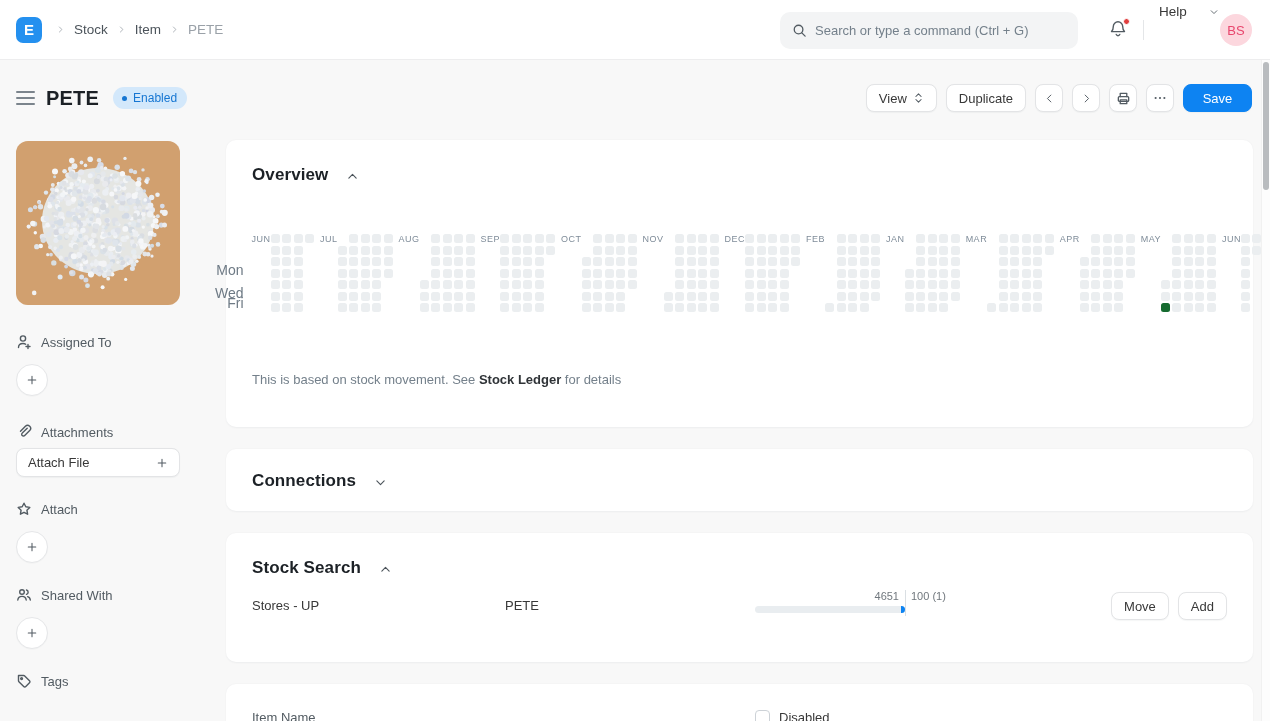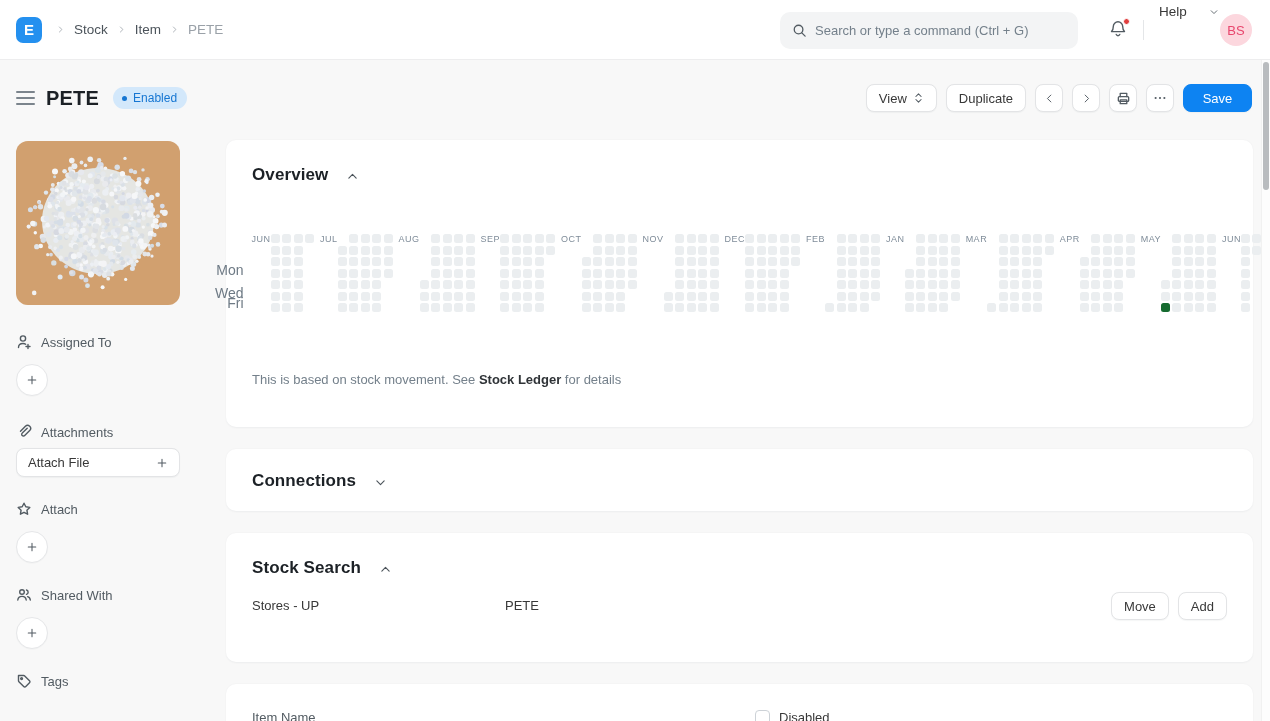--- a/index.html
+++ b/index.html
@@ -1507,20 +1507,30 @@
         <span class="sec-title">Stock Search</span>
         <span class="sec-chev">
           <svg width="13" height="13" viewBox="0 0 16 16" class="ic">
               <path d="M3.5 10L8 5.5 12.5 10"></path>
             </svg>
         </span>
       </div>
       <div class="stock-row">
         <span class="warehouse">Stores - UP</span>
         <span class="itemcode">PETE</span>
+        <div class="bar-group">
+          <div class="bar-labels">
+            <span class="qty">4651</span>
+            <span class="reserved">100 (1)</span>
+          </div>
+          <div class="bar-divider"></div>
+          <div class="bar-track" style="width: 150px;">
+            <div class="bar-tick" style="width: 4px;"></div>
+          </div>
+        </div>
         <div class="stock-btns">
           <button class="btn">
             <span>Move</span>
           </button>
           <button class="btn">
             <span>Add</span>
           </button>
         </div>
       </div>
     </div>

